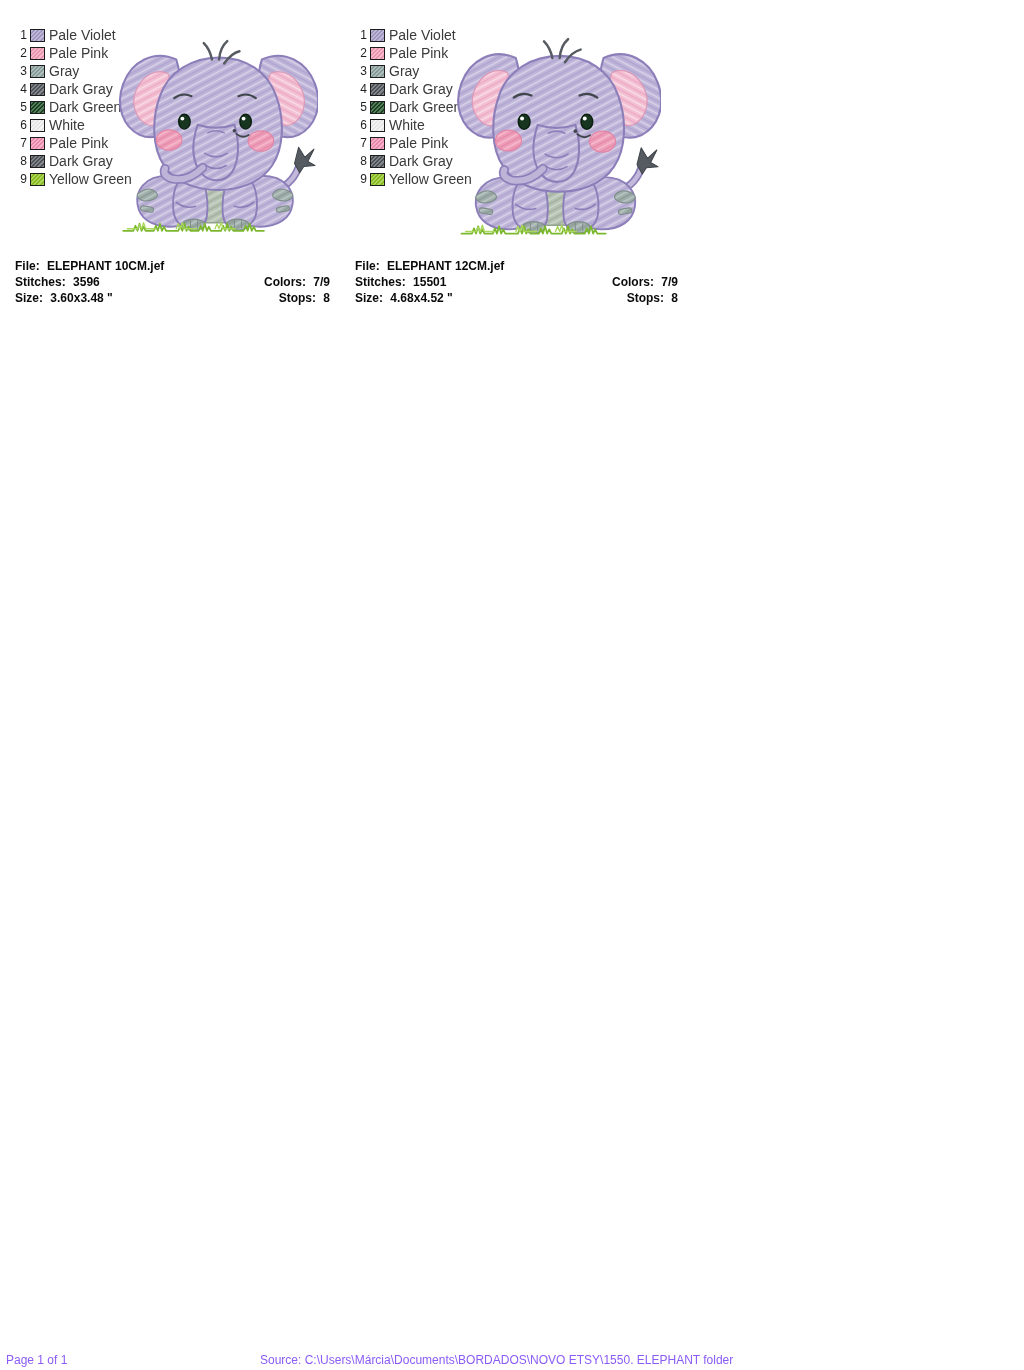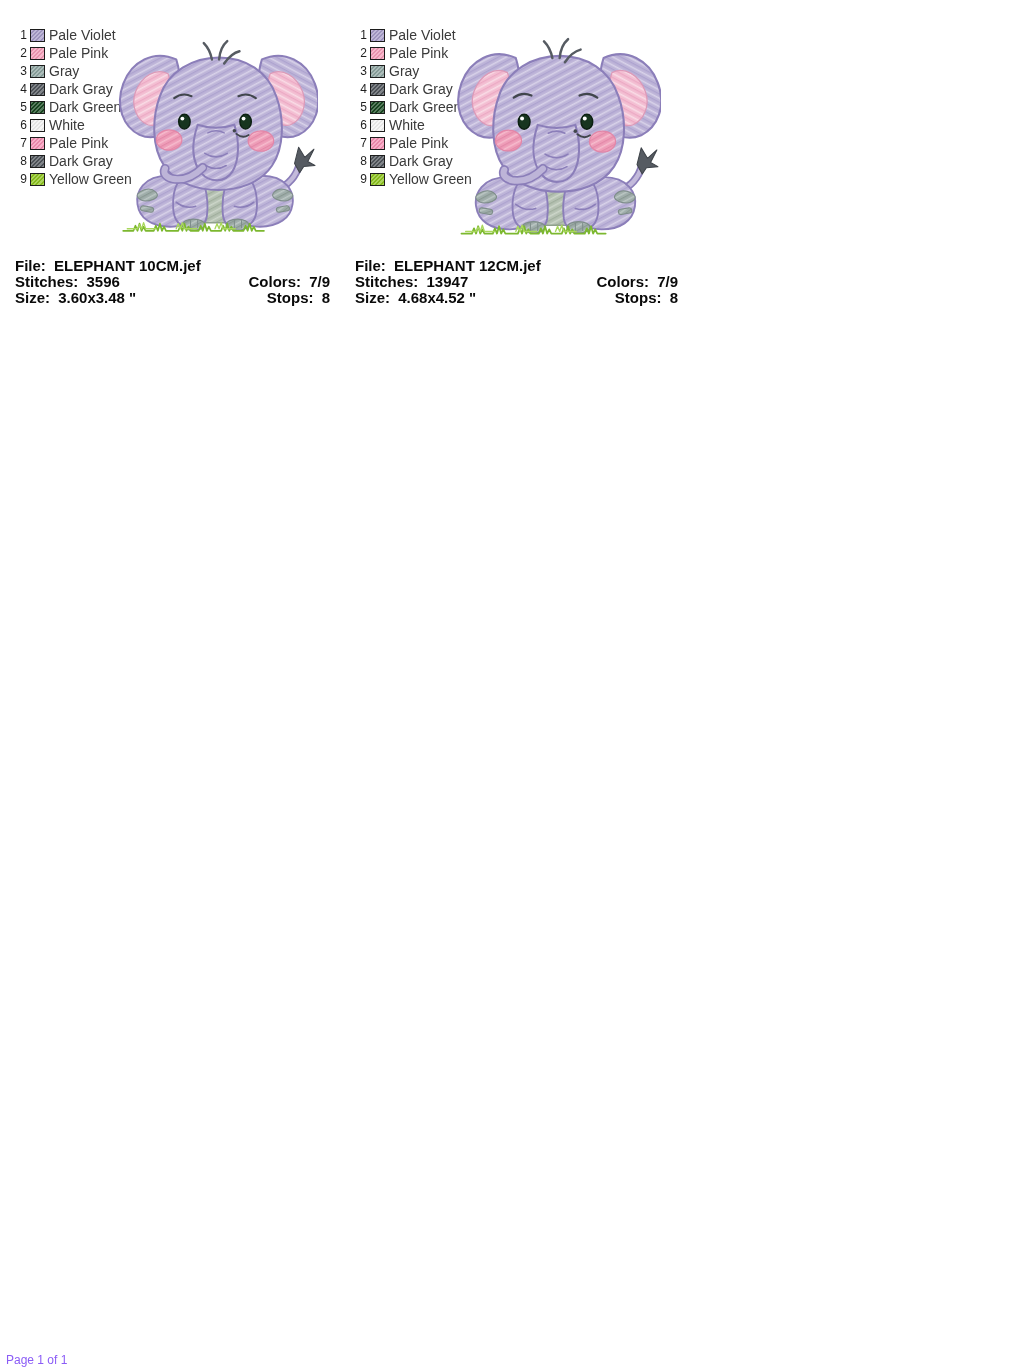--- a/index.html
+++ b/index.html
@@ -24,21 +24,21 @@
   .legend-label { margin-left:4px; font-size:14px; color:#3a3a3a; white-space:nowrap; }
 
   
   .art { position:absolute; top:37px; left:112px; width:206px; height:204px; }
   #col2 .art { left:110px; width:211px; height:209px; top:35px; }
   .art svg { width:100%; height:100%; display:block; }
 
   
   .info {
     position:absolute; top:258px; left:15px; width:315px;
-    font-size:15px; font-weight:bold; color:#0a0a0a; line-height:16px;
+    font-size:12px; font-weight:bold; color:#0a0a0a; line-height:16px;
   }
   #col2 .info { width:323px; }
   .info-row { display:flex; justify-content:space-between; }
   .cell span + span { margin-left:4px; }
 
   
   .footer { position:absolute; top:1353px; left:4px; width:1024px; height:17px; font-size:12px; color:#8b5cf6; }
   .footer-page { position:absolute; left:2px; top:0; }
   .footer-source { position:absolute; left:256px; top:0; }
 
@@ -302,21 +302,21 @@
     <div class="info">
       <div class="info-row">
         <span class="cell">
           <span>File:</span>
           <span>ELEPHANT 12CM.jef</span>
         </span>
       </div>
       <div class="info-row">
         <span class="cell">
           <span>Stitches:</span>
-          <span>13947</span>
+          <span>15501</span>
         </span>
         <span class="cell">
           <span>Colors:</span>
           <span>7/9</span>
         </span>
       </div>
       <div class="info-row">
         <span class="cell">
           <span>Size:</span>
           <span>4.68x4.52 "</span>
@@ -324,15 +324,19 @@
         <span class="cell">
           <span>Stops:</span>
           <span>8</span>
         </span>
       </div>
     </div>
   </div>
 
   <div class="footer">
     <span class="footer-page">Page 1 of 1</span>
+    <span class="footer-source">
+      <span>Source:</span>
+      <span>C:\Users\Márcia\Documents\BORDADOS\NOVO ETSY\1550. ELEPHANT folder</span>
+    </span>
   </div>
 
 </div>
 
 </body></html>

